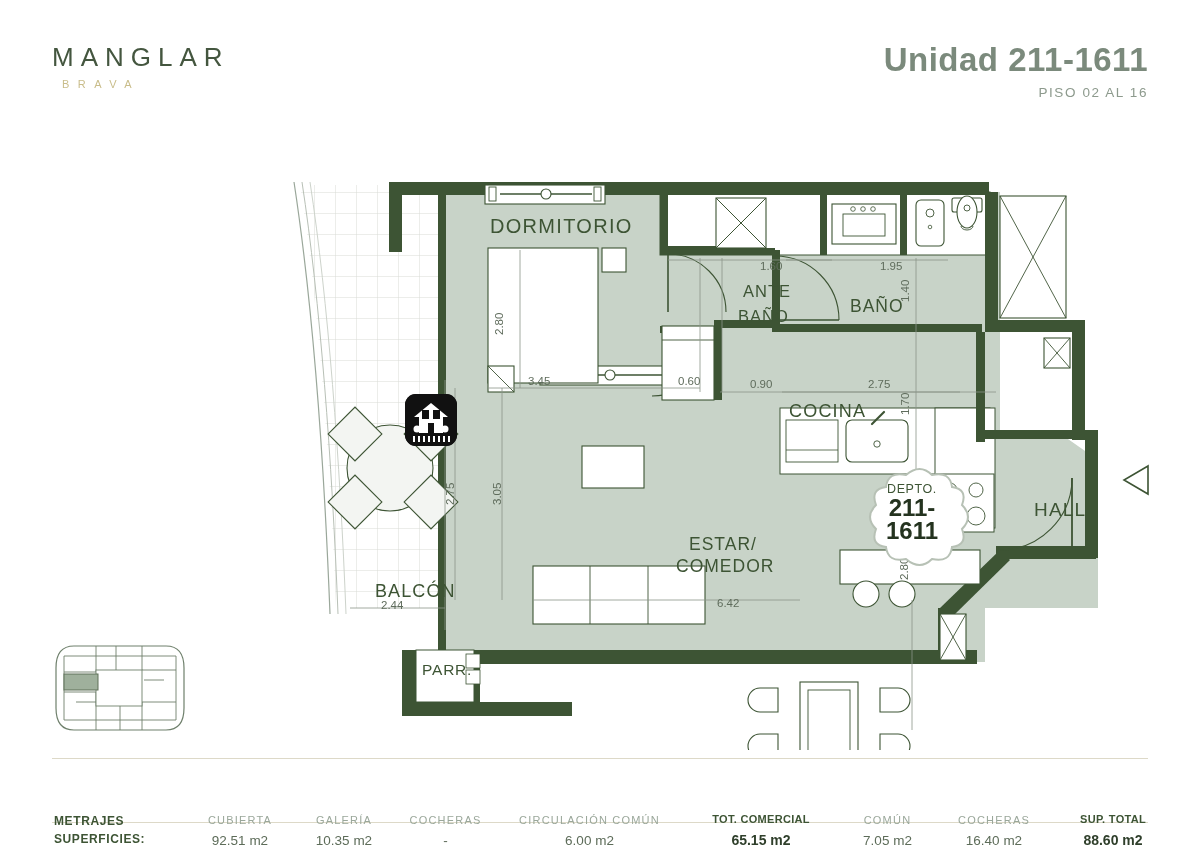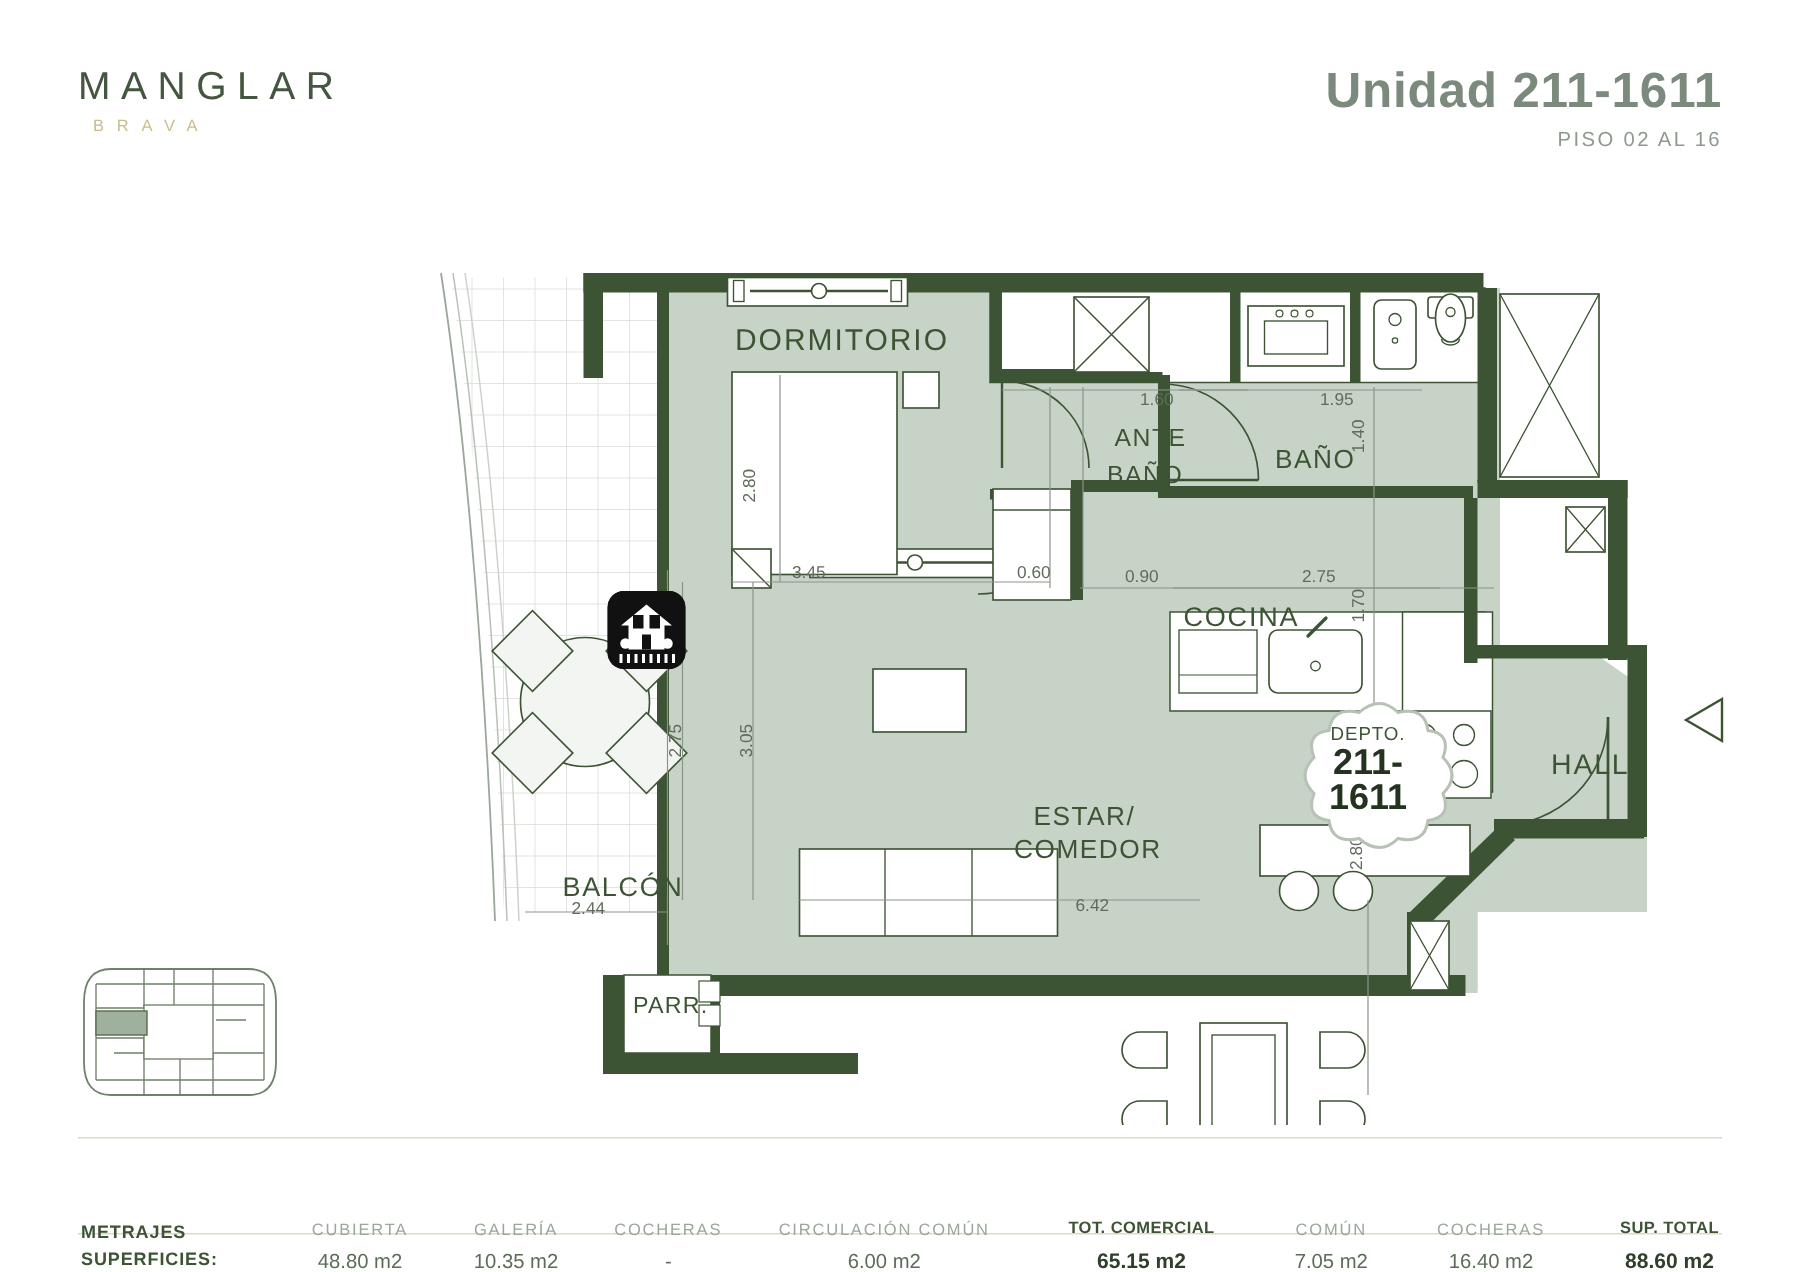--- a/index.html
+++ b/index.html
@@ -370,21 +370,21 @@
   <div class="footer">
     <div class="footer-rule"></div>
     <div class="footer-rule bottom"></div>
     <div class="fcols" id="fcols">
       <div class="fcol lead" style="width:132px;flex:0 0 132px;">
         <div class="fl">METRAJES</div>
         <div class="fl">SUPERFICIES:</div>
       </div>
     <div class="fcol" style="width: 100px; flex: 0 0 100px;">
           <div class="fl">CUBIERTA</div>
-          <div class="fv">48.80 m2</div>
+          <div class="fv">92.51 m2</div>
         </div>
         <div class="fcol" style="width: 100px; flex: 0 0 100px;">
           <div class="fl">GALERÍA</div>
           <div class="fv">10.35 m2</div>
         </div>
         <div class="fcol" style="width: 95px; flex: 0 0 95px;">
           <div class="fl">COCHERAS</div>
           <div class="fv">-</div>
         </div>
         <div class="fcol" style="width: 185px; flex: 0 0 185px;">

